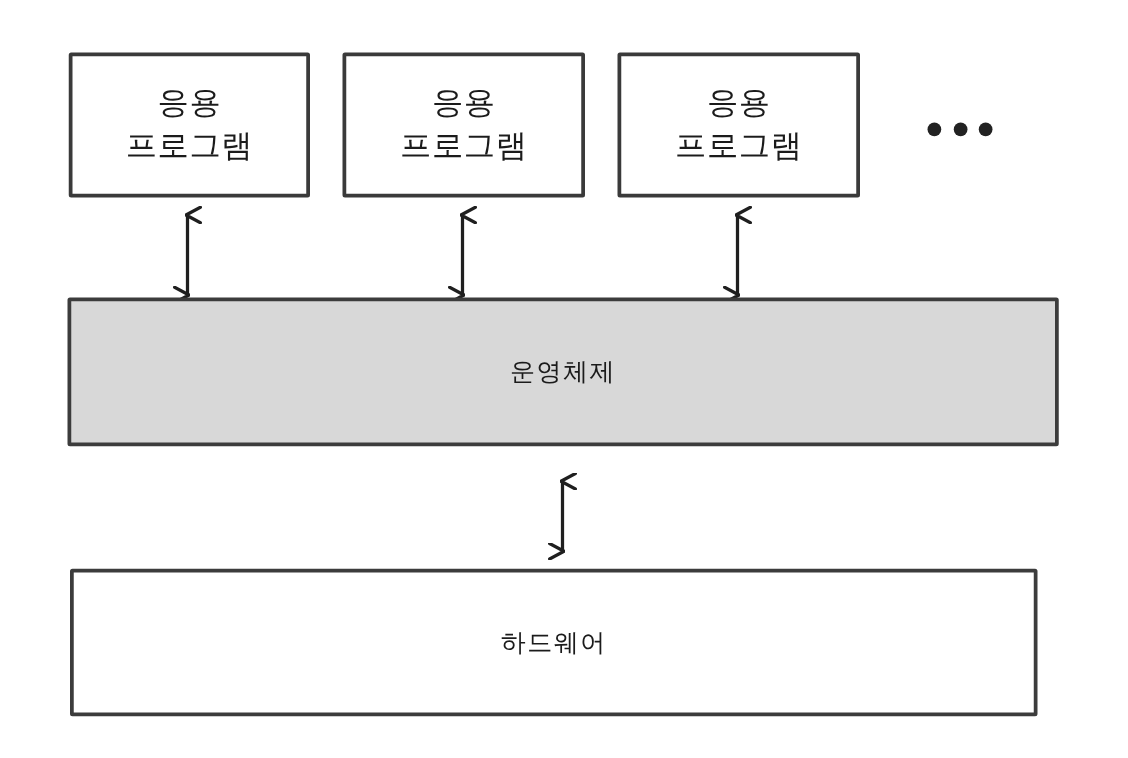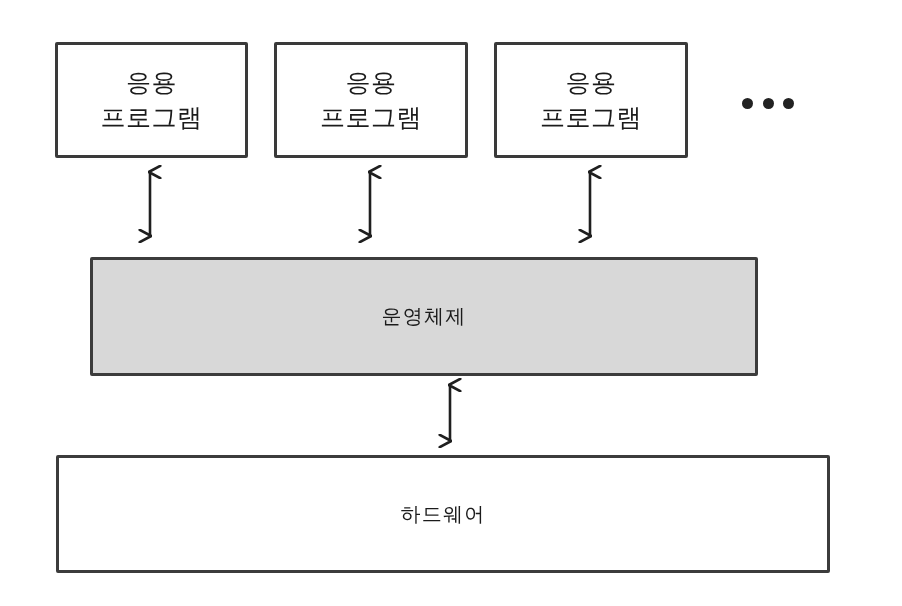--- a/index.html
+++ b/index.html
@@ -126,21 +126,21 @@
     <span class="app-label">응용
 프로그램</span>
   </div>
 
   <div class="ellipsis" style="left:742px; top:96px;">
     <span class="dot"></span>
     <span class="dot"></span>
     <span class="dot"></span>
   </div>
 
-  <div class="layer-box os-box" style="left:54px; top:257px; width:668px; height:119px;margin-left:36px;">
+  <div class="layer-box os-box" style="left:54px; top:238px; width:793px; height:119px;">
     <span class="os-label">운영체제</span>
   </div>
 
   <div class="layer-box hw-box" style="left:56px; top:455px; width:774px; height:118px;">
     <span class="hw-label">하드웨어</span>
   </div>
 
 </div>
 
 </body></html>

